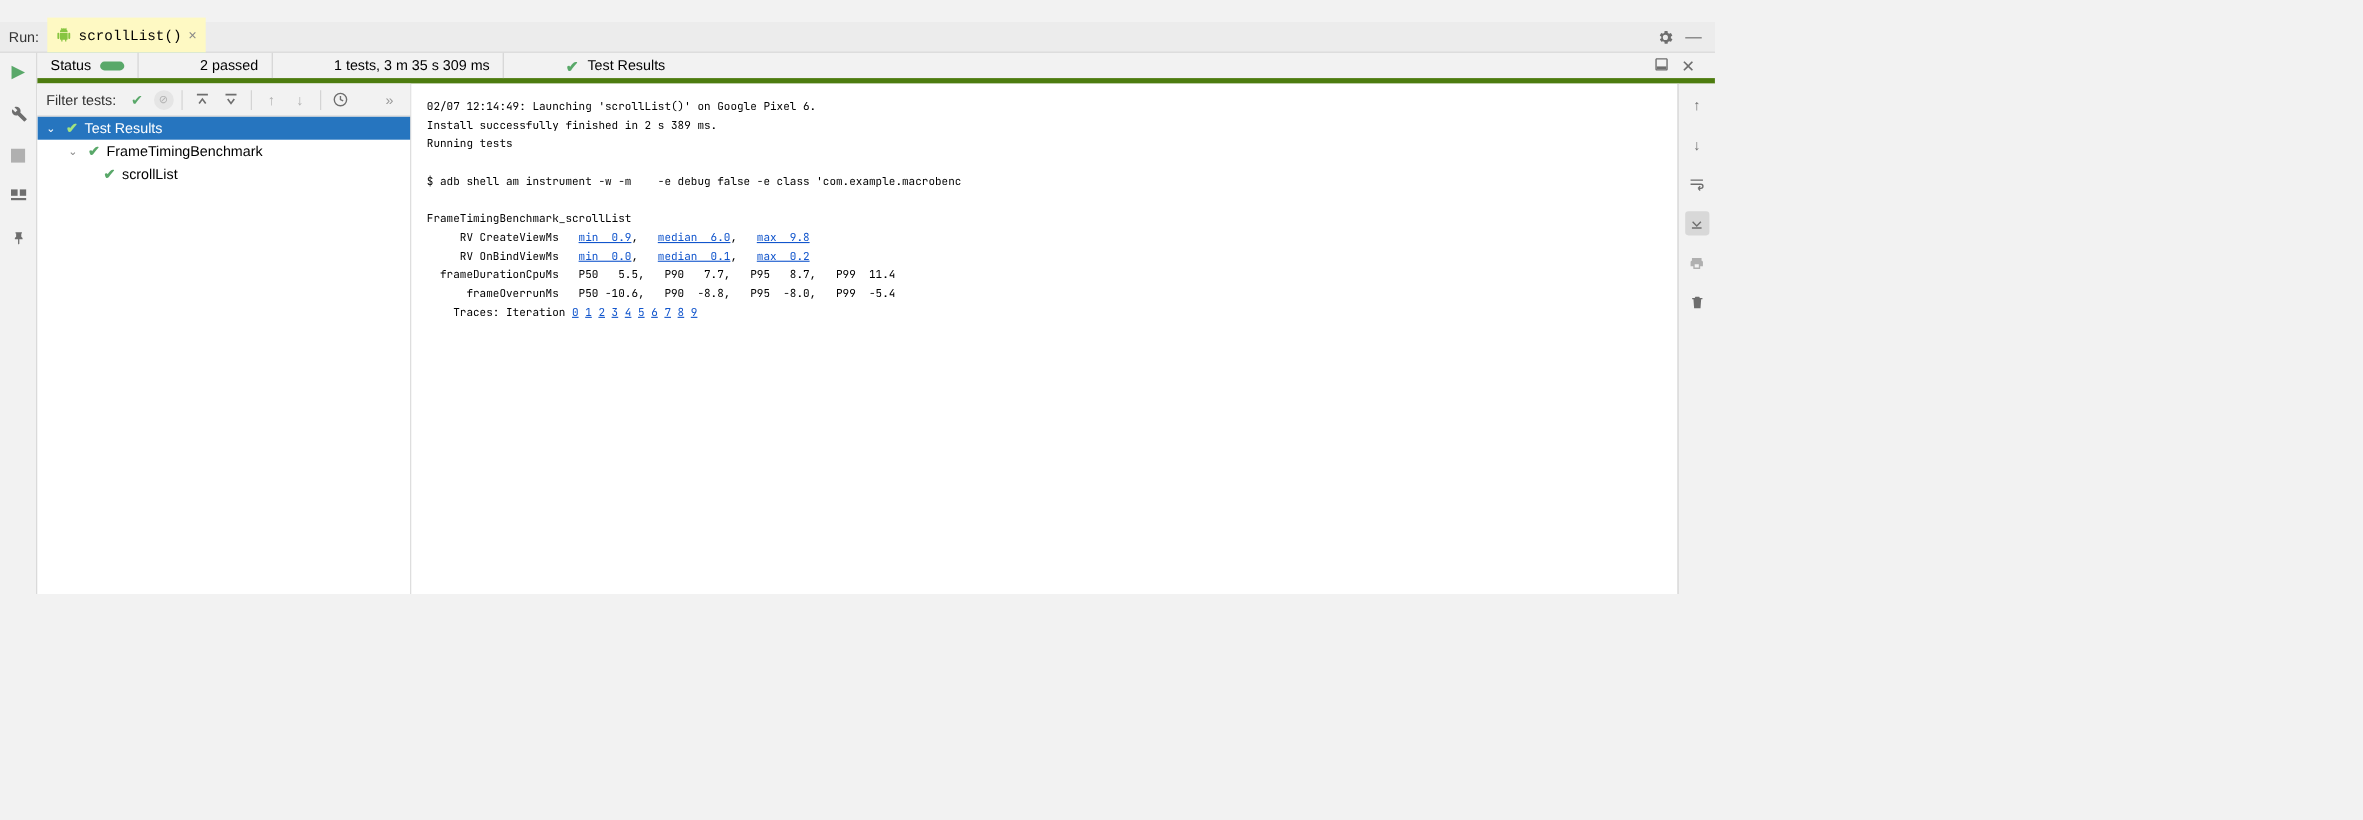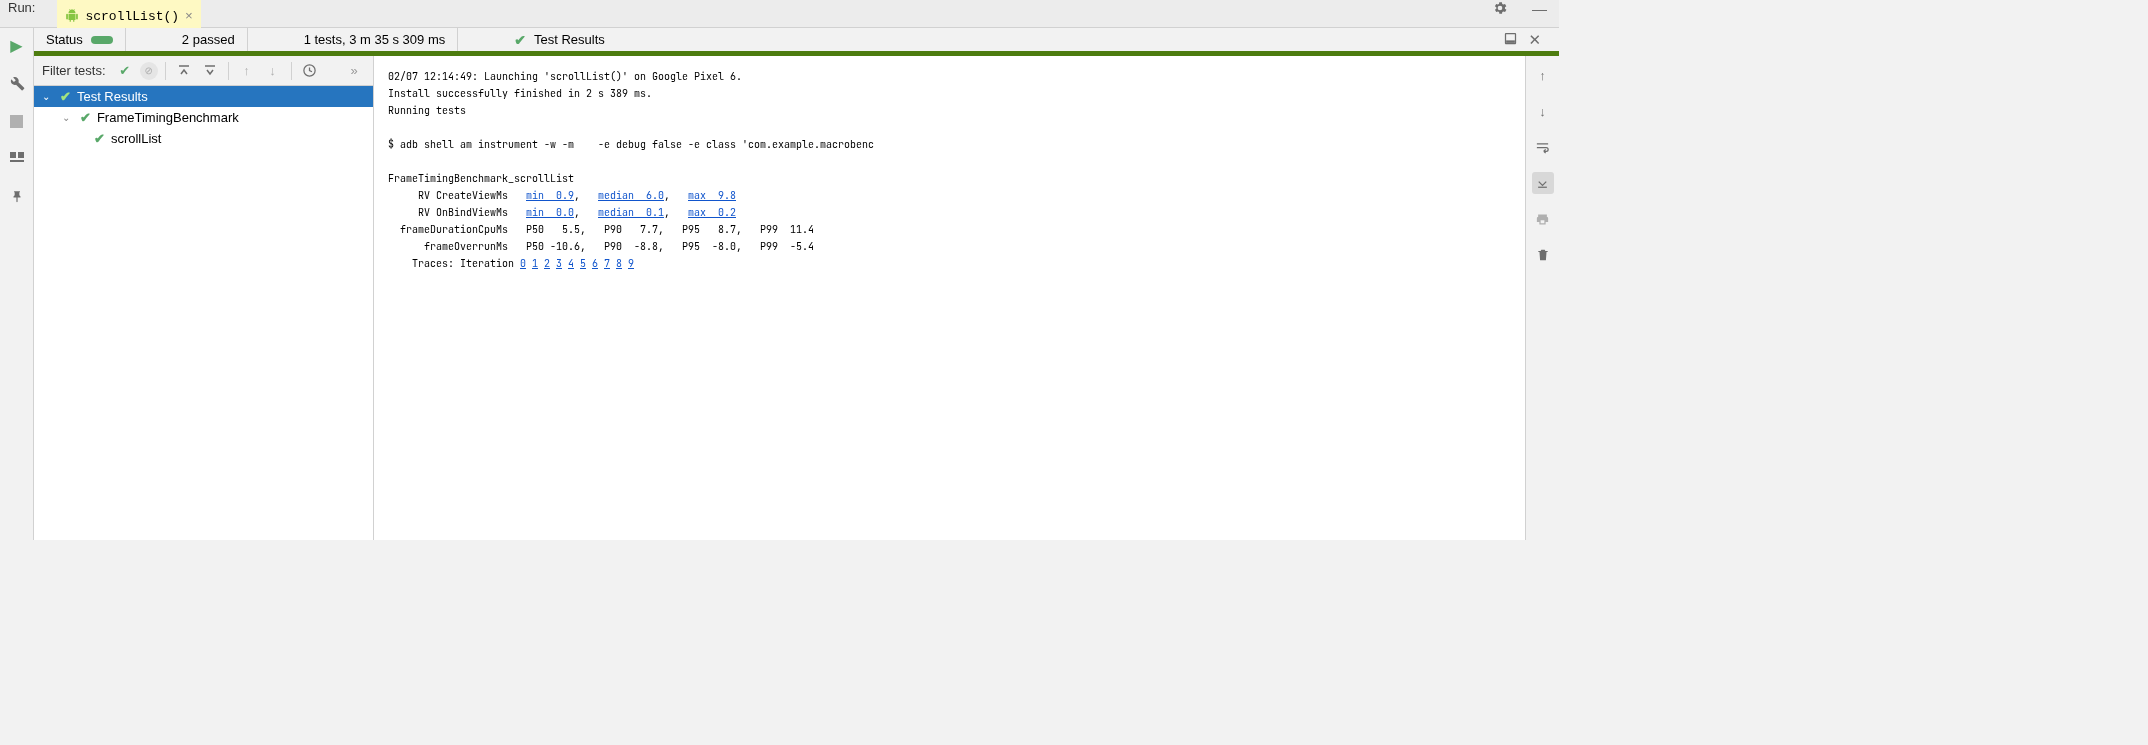--- a/index.html
+++ b/index.html
@@ -10,22 +10,24 @@
     background: #f2f2f2;
     overflow: hidden;
     width: 1559px;
     height: 540px;
   }
   .top-bar {
     height: 28px;
     background: #ececec;
     border-bottom: 1px solid #d1d1d1;
     display: flex;
+    align-items: center;
     padding: 0 8px;
-    gap: 16px;
+    gap: 2px;
+    margin-top: 20px;
   }
   .top-bar .run-label { color: #333; padding-right:6px;}
   .tab {
     display: flex;
     align-items: center;
     gap: 6px;
     padding: 16px 8px;
     height: 100%;
     border-bottom: 3px solid #3b99e0;
     background: #fef9c3;

